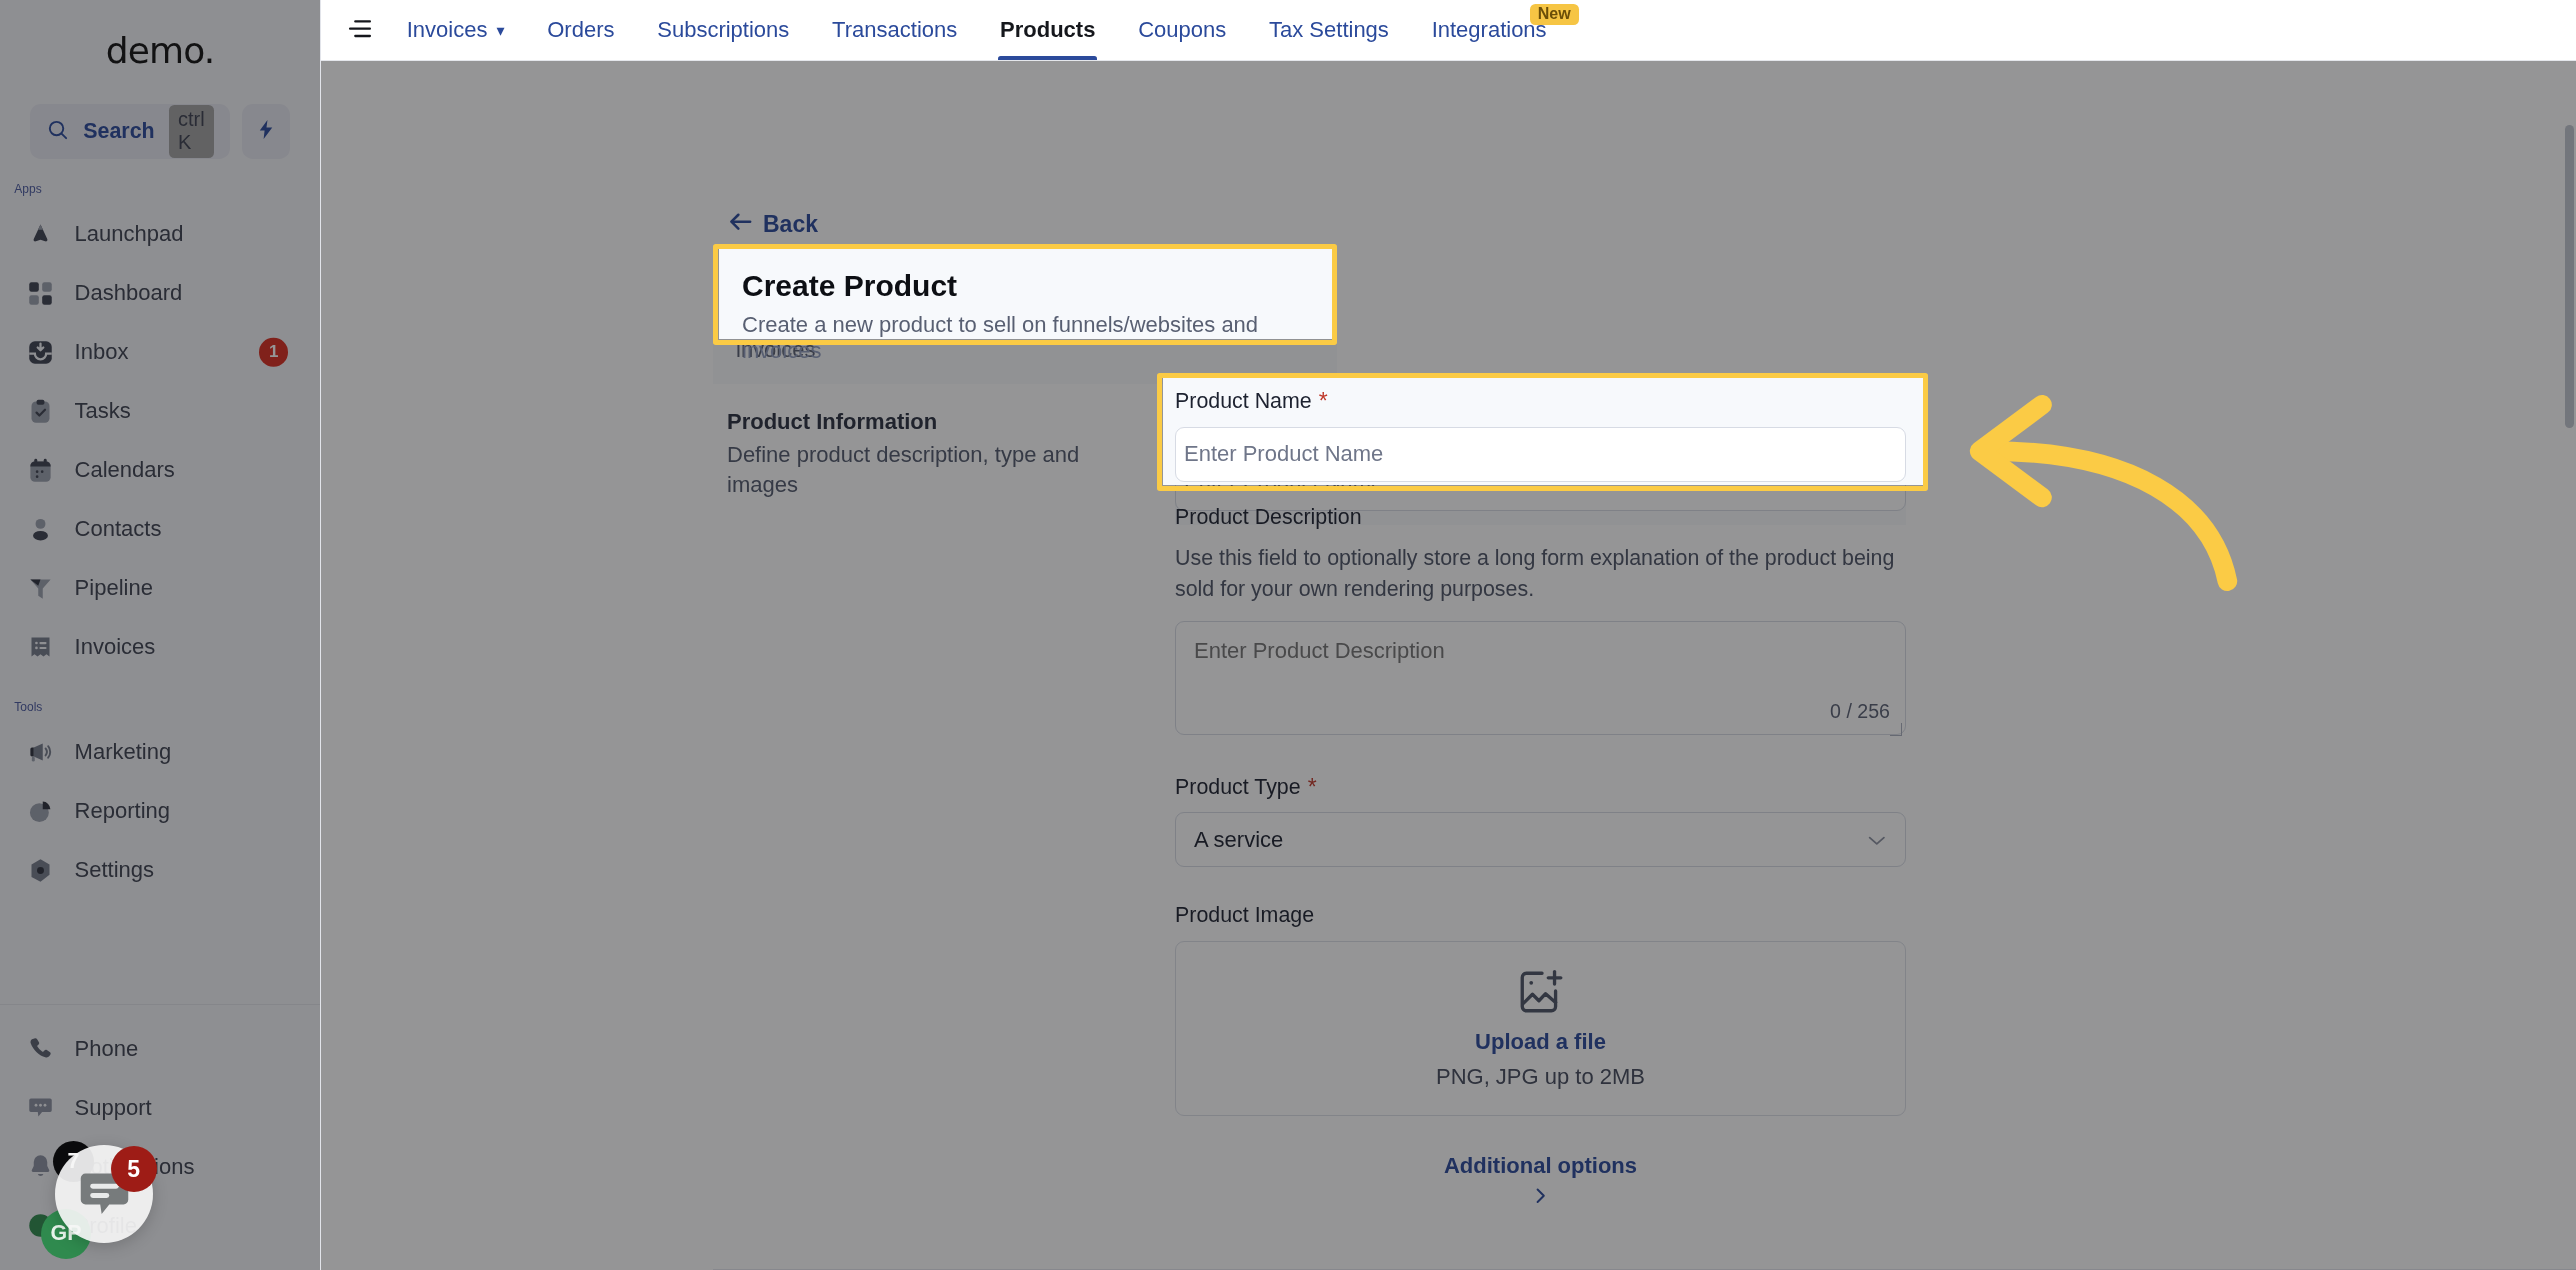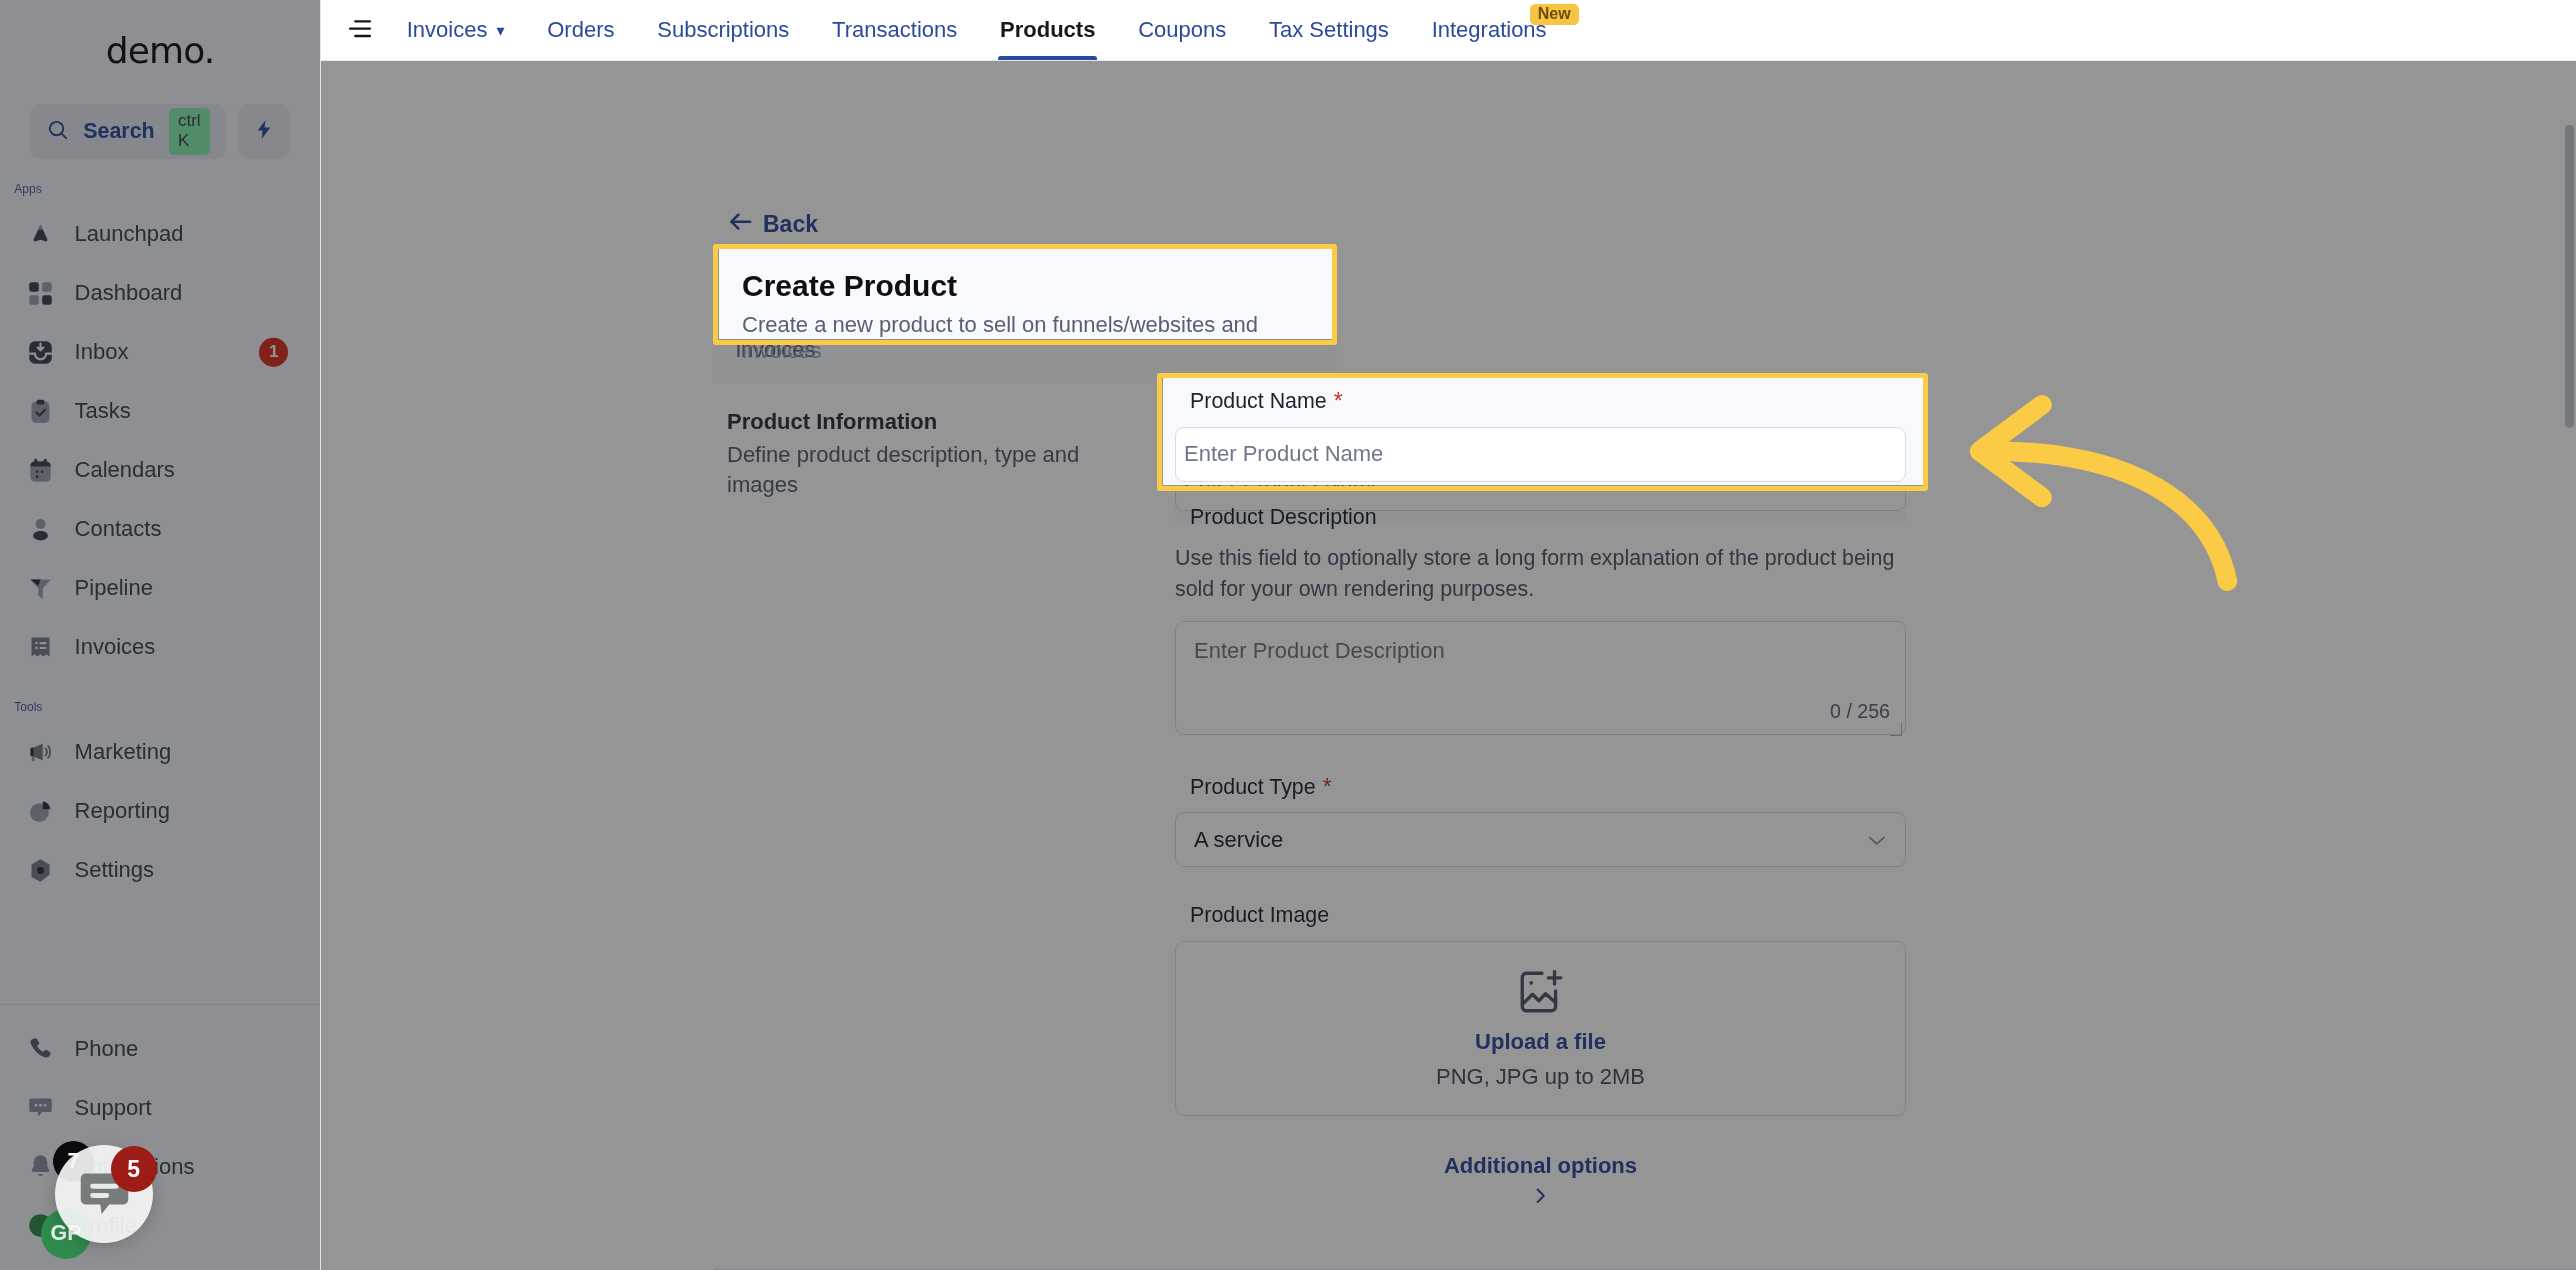--- a/index.html
+++ b/index.html
@@ -31,22 +31,22 @@
     display: flex; align-items: center; gap: 12.5px;
     padding: 0 30px; margin-top: 3.6px;
   }
   .search-box {
     flex: 1; height: 55px; background: #e6e8f0; border-radius: 10.7px;
     display: flex; align-items: center; padding: 0 16px; gap: 14.3px;
     cursor: pointer;
   }
   .search-label { color: #2b4a9b; font-size: 21.4px; font-weight: 600; flex: 1; }
   .kbd {
-    background: #86efac; border-radius: 5.3px; padding: 3.6px 9px;
-    font-size: 17px; color: #3c4150; font-weight: 500;
+    background: #a3a3a3; border-radius: 5.3px; padding: 3.6px 9px;
+    font-size: 20px; color: #3c4150; font-weight: 500;
   }
   .bolt-box {
     width: 55px; height: 55px; background: #e6e8f0; border-radius: 10.7px;
     display: flex; align-items: center; justify-content: center; cursor: pointer;
   }
   .nav-section-title {
     font-size: 12px; color: #4a5aa0; padding: 23px 0 9px 14.3px; font-weight: 400;
   }
   .nav-list { padding: 0 12.5px; }
   .nav-item {
@@ -115,21 +115,21 @@
   .page-subtitle { font-size: 22px; color: #585f72; margin-top: 9px; }
 
   .section-label {
     position: absolute; left: 406px; top: 348px; width: 419px;
   }
   .section-label .t { font-size: 22px; font-weight: 600; color: #2a3040; }
   .section-label .d { font-size: 22px; color: #525a6d; margin-top: 5.3px; line-height: 1.35; }
 
   .form-col { position: absolute; left: 854px; top: 339px; width: 731px; }
 
-  .field-label { font-size: 21.4px; color: #1d2230; margin-bottom: 12.5px; display: flex; gap: 7.1px; align-items: center; margin-left: 15px; }
+  .field-label { font-size: 21.4px; color: #1d2230; margin-bottom: 12.5px; display: flex; gap: 7.1px; align-items: center; }
   .req { color: #c0392b; font-size: 23px; line-height: 1; }
   .help-text { font-size: 21.4px; color: #4d5466; line-height: 1.45; margin-bottom: 16px; }
 
   .text-input {
     width: 731px; height: 55px; border: 0.9px solid #d7dbe4; border-radius: 9px;
     background: #fff; padding: 0 8px; font-size: 22px; color: #1d2230;
     font-family: "Liberation Sans", sans-serif; outline: none;
   }
   .text-input::placeholder { color: #6f7689; }
 

